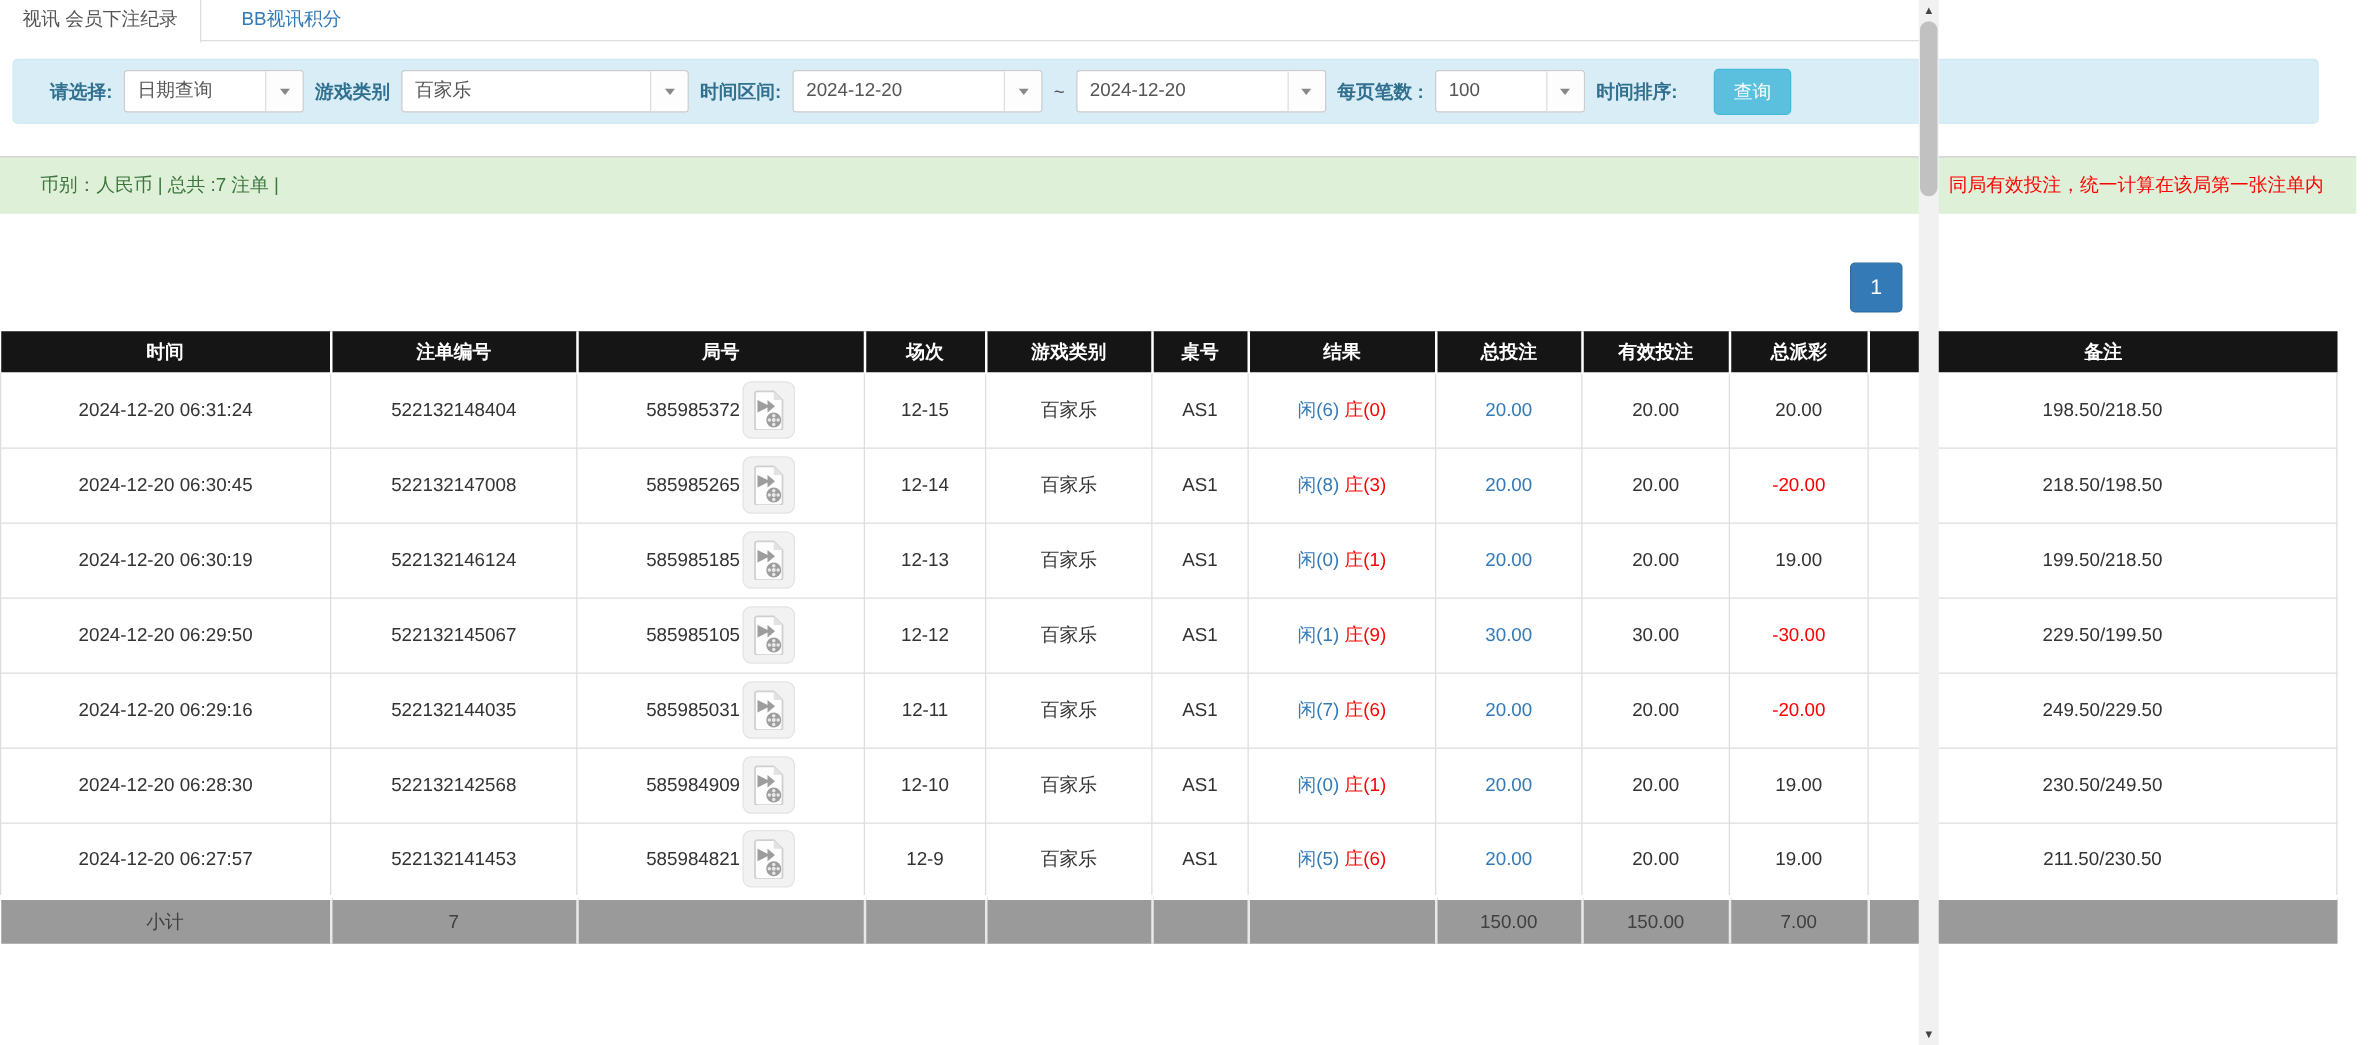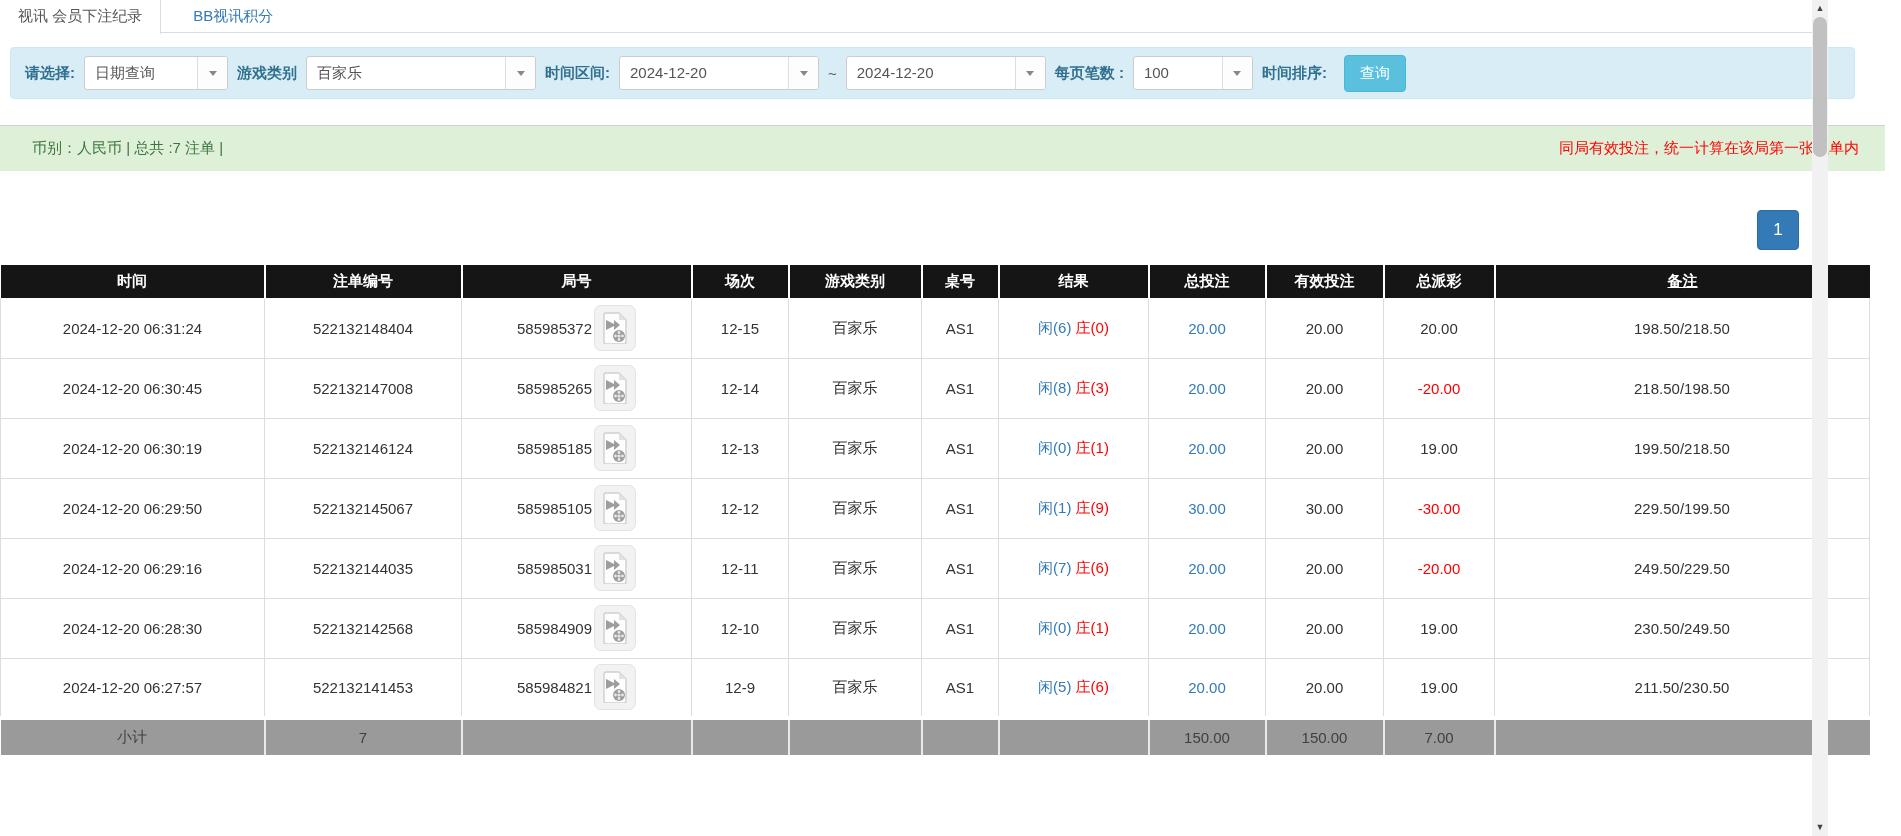--- a/index.html
+++ b/index.html
@@ -2,48 +2,48 @@
 <html style="--accent_blue: #337ab7; --info_button: #5bc0de; --filter_bg: #d9edf7; --summary_bg: #dff0d8; --header_bg: #151515; --footer_bg: #9a9a9a; --banker_red: #ff0000;"><head>
 <meta charset="utf-8">
 <style>
   * { margin:0; padding:0; box-sizing:border-box; }
   html,body { background:#fff; }
   body {
     font-family:"Liberation Sans","DejaVu Sans",sans-serif;
     font-size:15px; color:#333;
     width:1901px; height:836px; overflow:hidden; position:relative;
   }
-  .page { width:1828px; height:836px; position:relative; background:#fff; }
+  .page { width:1551px; height:836px; position:relative; background:#fff; }
 
   
   .tabbar { height:33px; border-bottom:1px solid #ddd; display:flex; align-items:stretch; }
   .tab { line-height:32px; padding:0 18px; font-size:15px; cursor:pointer; white-space:nowrap; }
   .tab.active { color:#555; background:#fff; border-right:1px solid #ddd; height:34px; }
   .tab.inactive { color:var(--accent_blue,#337ab7); margin-left:14px; }
 
   
   .filter-panel {
     margin:14px 46px 0 10px; width:1845px; height:52px;
     background:var(--filter_bg,#d9edf7); border:1px solid #cde8f4; border-radius:4px;
-    display:flex; align-items:center; padding:0 14px; gap:9px; white-space:nowrap;
+    display:flex; align-items:center; padding:0 29px; gap:9px; white-space:nowrap;
   }
   .flabel { font-weight:bold; color:#31708f; font-size:15px; }
   .combo { display:flex; height:34px; background:#fff; border:1px solid #ccc; border-radius:3px; overflow:hidden; cursor:pointer; }
   .combo-text { padding:0 10px; line-height:32px; color:#555; font-size:15px; }
   .combo-arrow { width:30px; border-left:1px solid #ddd; display:flex; align-items:center; justify-content:center; background:#fdfdfd; }
   .tri-down { width:0; height:0; border-left:4px solid transparent; border-right:4px solid transparent; border-top:5px solid #888; }
   .w-date-sel .combo-text { width:112px; }
   .w-game .combo-text { width:198px; }
   .w-date .combo-text { width:168px; }
   .w-size .combo-text { width:88px; }
   .w-sort .combo-text { width:158px; }
   .tilde { color:#555; }
   .btn-query {
     height:37px; padding:0 15px; background:var(--info_button,#5bc0de); color:#fff;
-    border:1px solid #46b8da; border-radius:4px; font-size:15px; cursor:pointer; margin-left:8px;
+    border:1px solid #46b8da; border-radius:4px; font-size:15px; cursor:pointer; margin-left:20px;
     font-family:inherit;
   }
 
   
   .summary-bar {
     margin-top:26px; width:1885px; height:46px; background:var(--summary_bg,#dff0d8);
     border-top:1px solid #d0d0d0; display:flex; align-items:center; justify-content:space-between;
     padding:0 26px 0 32px;
   }
   .summary-left { color:#3c763d; font-size:15px; }

